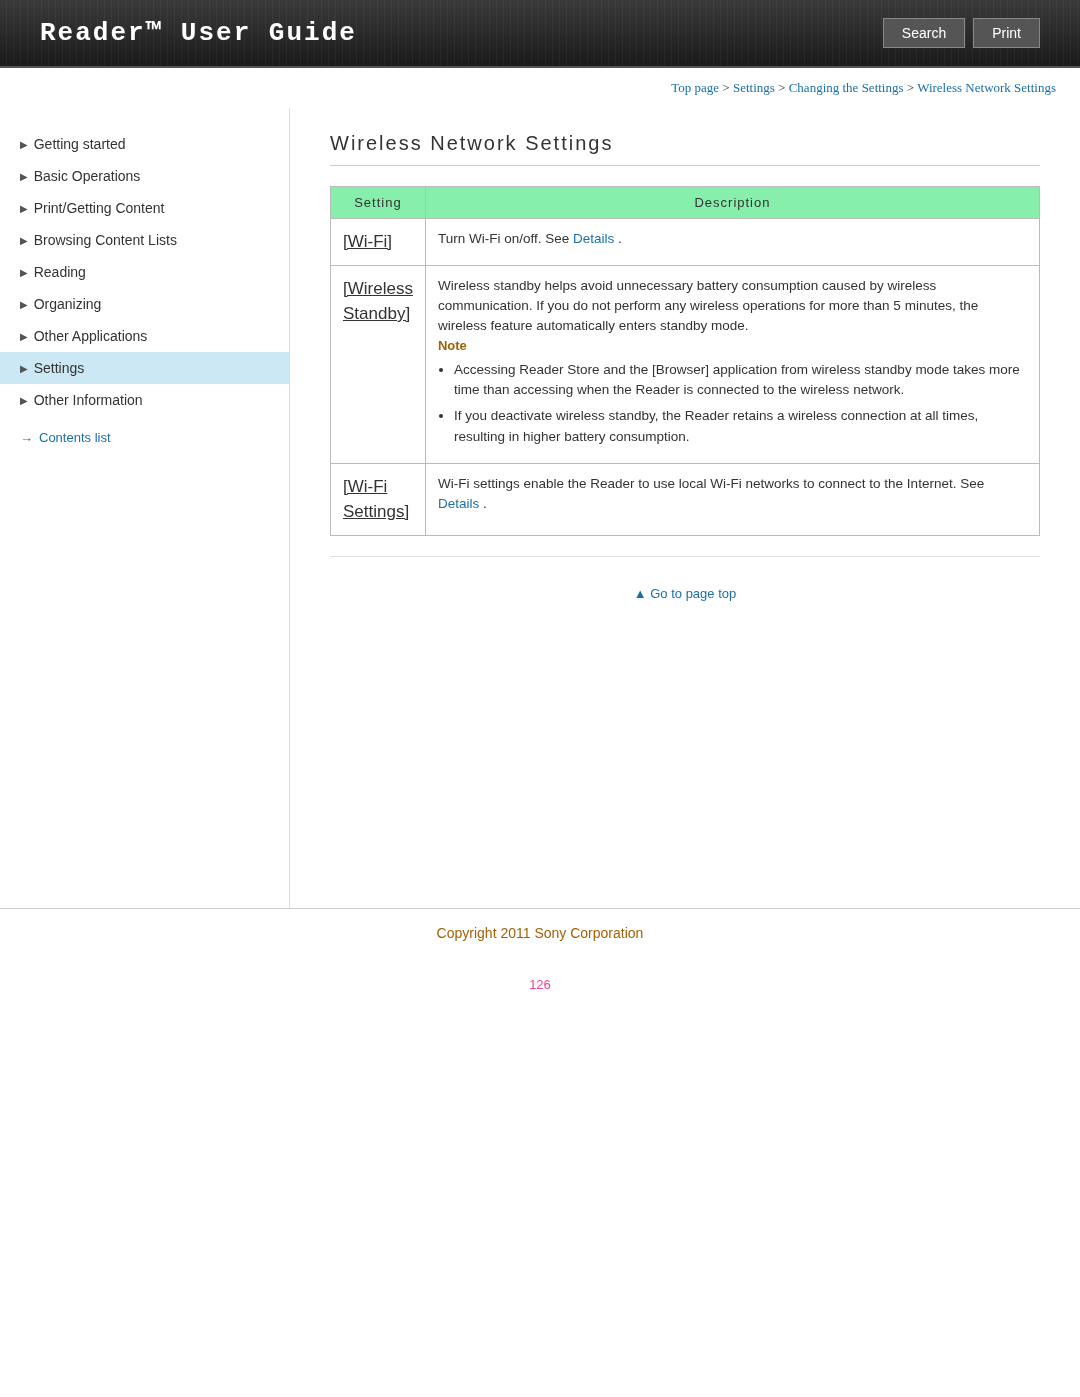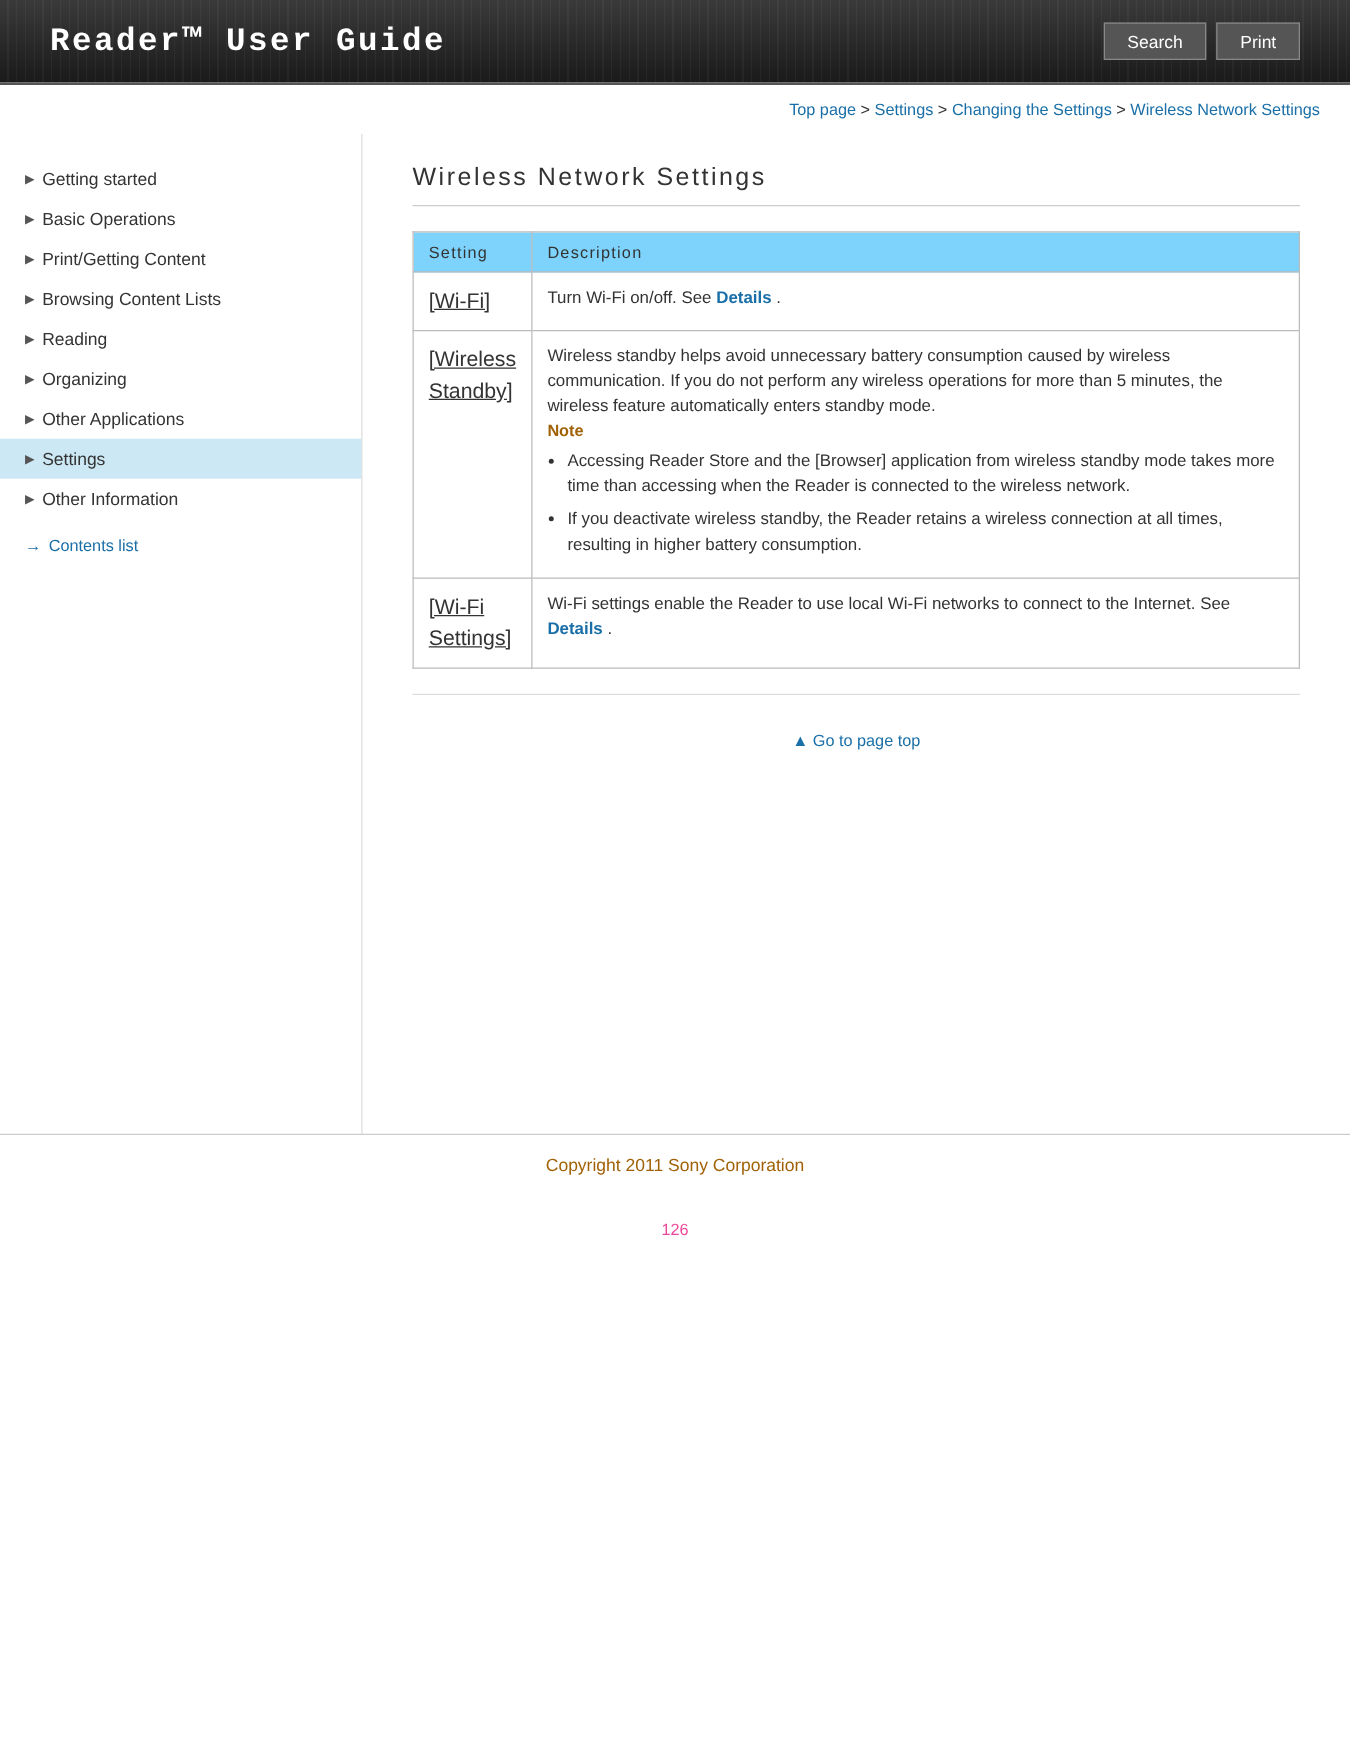--- a/index.html
+++ b/index.html
@@ -58,20 +58,21 @@
       padding: 6px 18px;
       font-size: 14px;
       cursor: pointer;
     }
 
     
     .breadcrumb-bar {
       padding: 12px 24px;
       text-align: right;
       font-size: 13px;
+      font-family: Liberation Serif, serif;
     }
     .breadcrumb-bar a, .breadcrumb-link {
       color: #1a6fa8;
       text-decoration: none;
     }
 
     
     .main-layout {
       display: flex;
       min-height: 800px;
@@ -129,23 +130,23 @@
     }
 
     
     .settings-table {
       width: 100%;
       border-collapse: collapse;
       margin-top: 10px;
       font-size: 13.5px;
     }
     .settings-table th {
-      background: #7dd3fc;
+      background: #86efac;
       padding: 8px 12px;
-      text-align: left;
+      text-align: center;
       border: 1px solid #bbb;
       font-weight: normal;
       letter-spacing: 1px;
       font-size: 13px;
     }
     .settings-table td {
       padding: 10px 12px;
       border: 1px solid #bbb;
       vertical-align: top;
       line-height: 1.5;
@@ -157,21 +158,20 @@
     }
     .note-label {
       color: #a16207;
       font-weight: bold;
       font-size: 13px;
       margin-bottom: 4px;
     }
     .table-link {
       color: #1a6fa8;
       text-decoration: none;
-      font-weight: bold;
     }
     .bullet-list {
       list-style: disc;
       padding-left: 16px;
       margin-top: 4px;
     }
     .bullet-list li {
       margin-bottom: 6px;
     }
 

